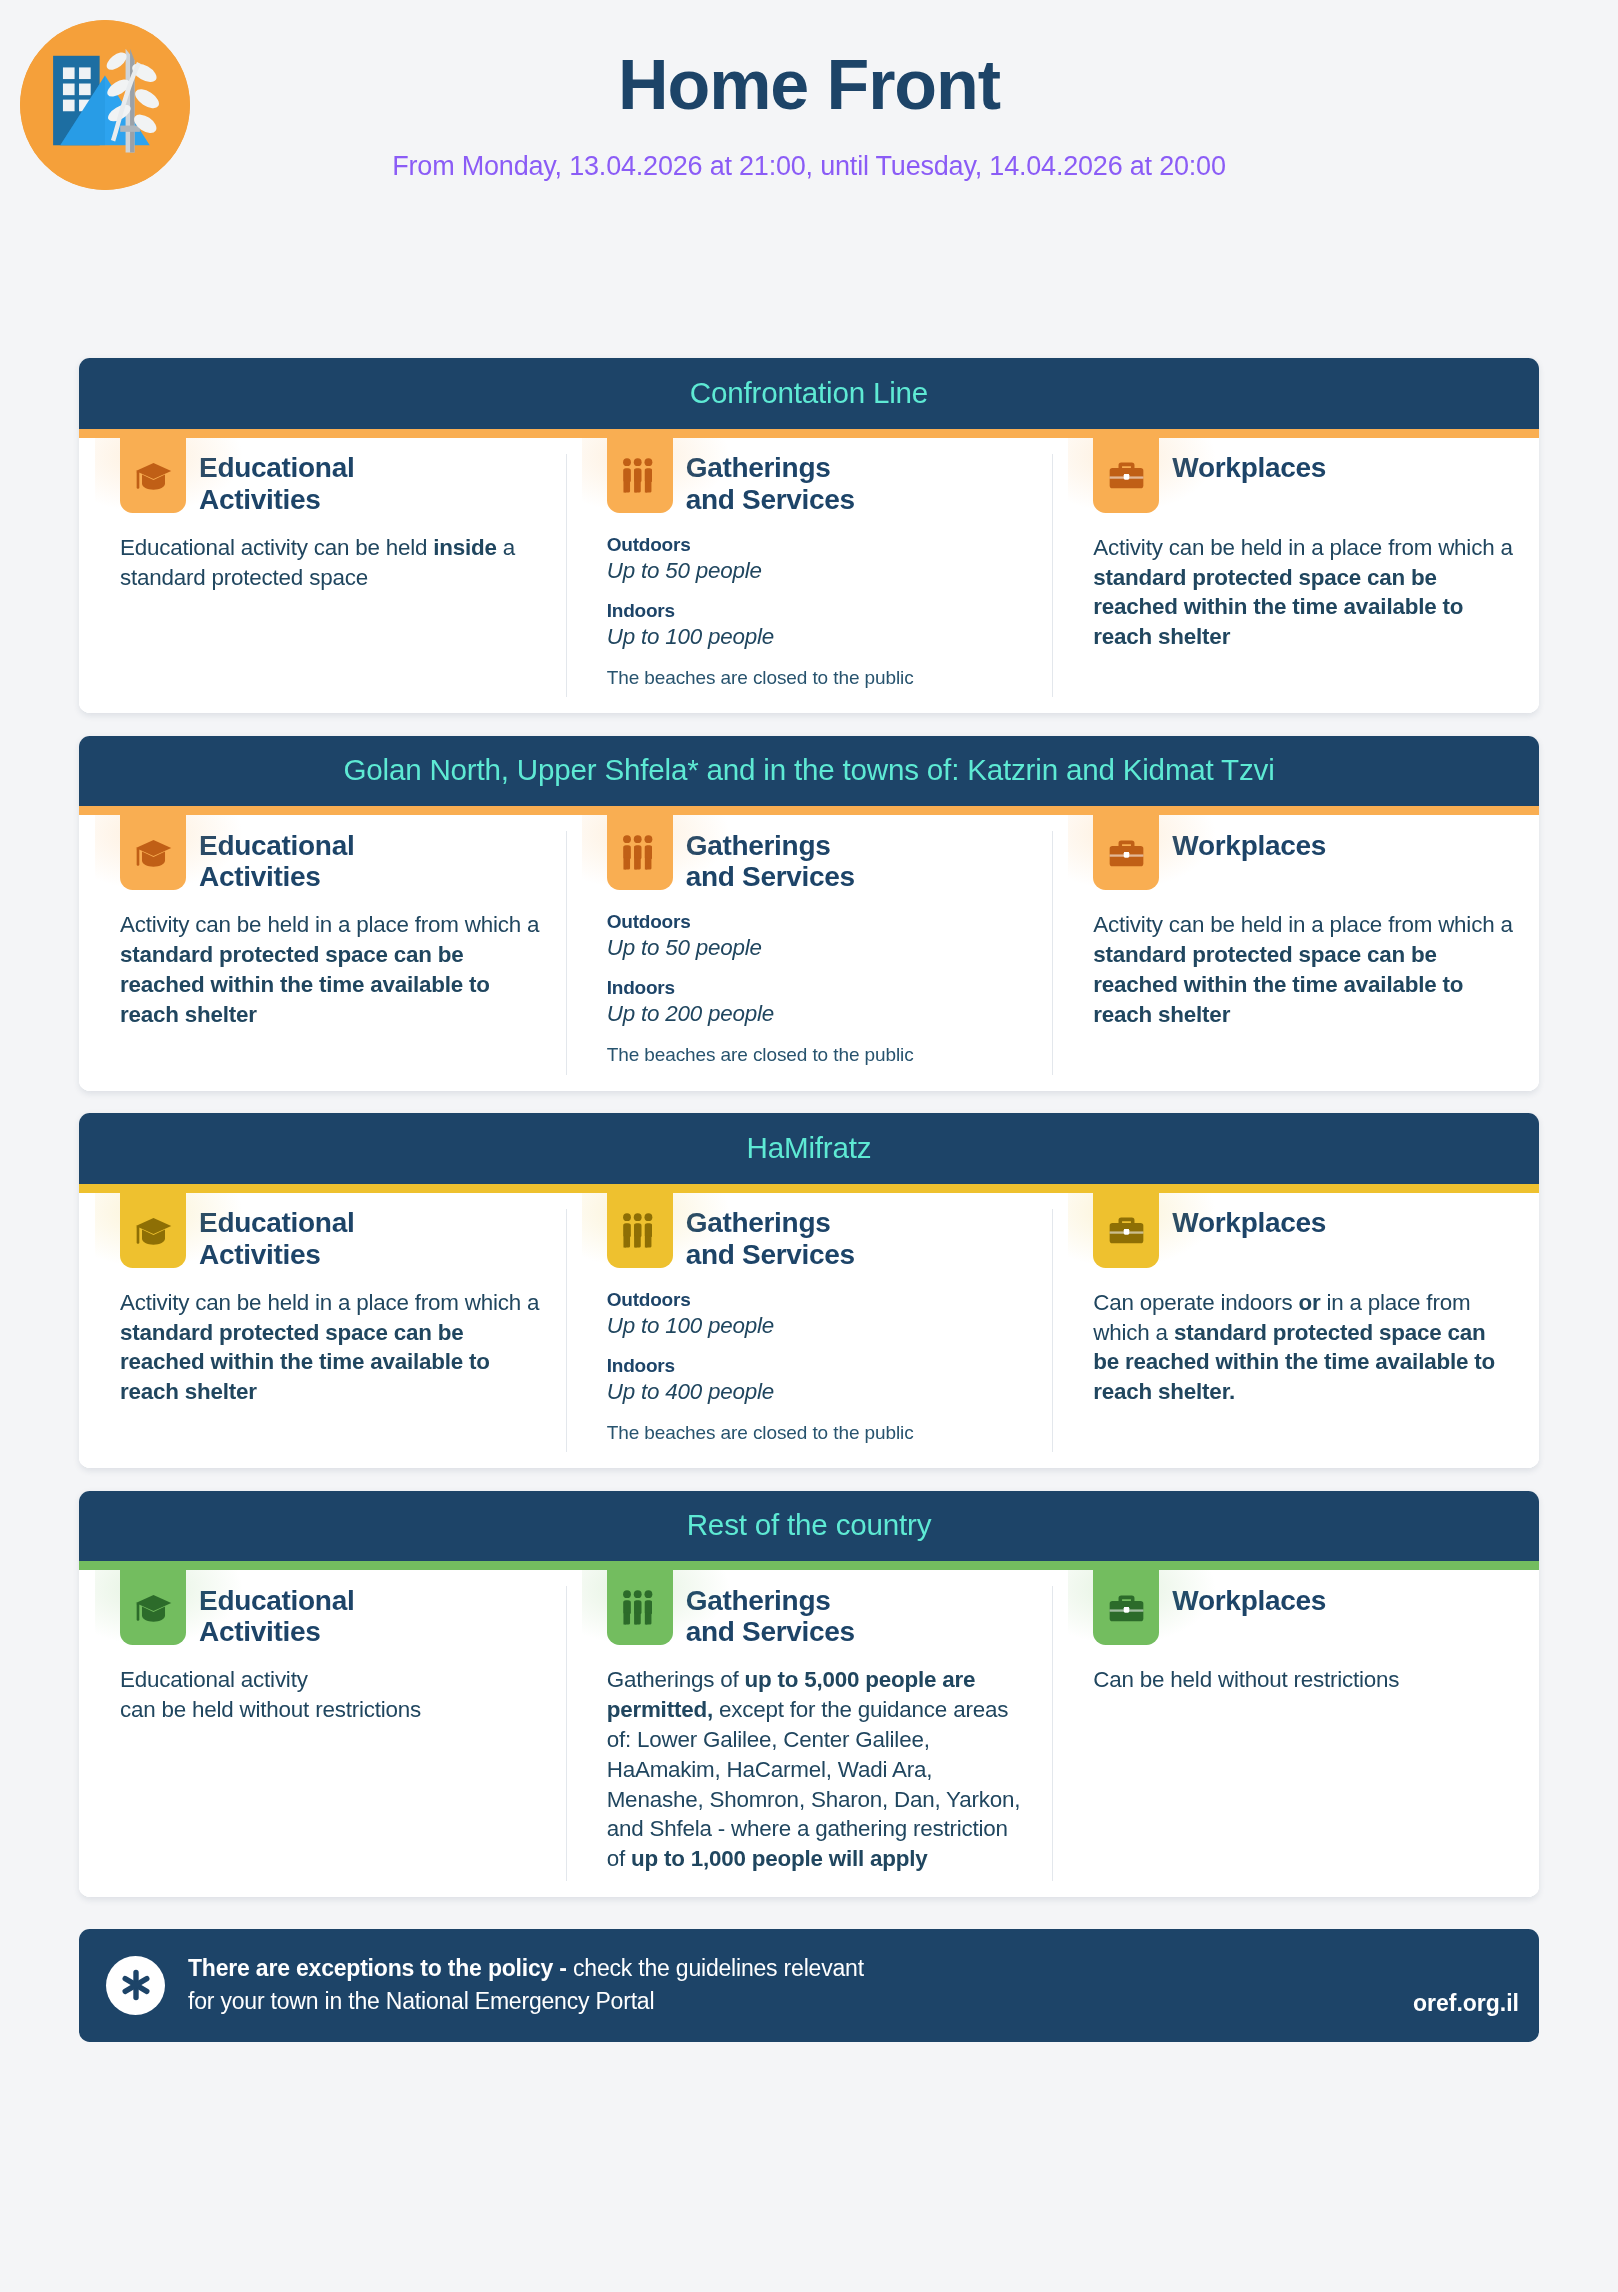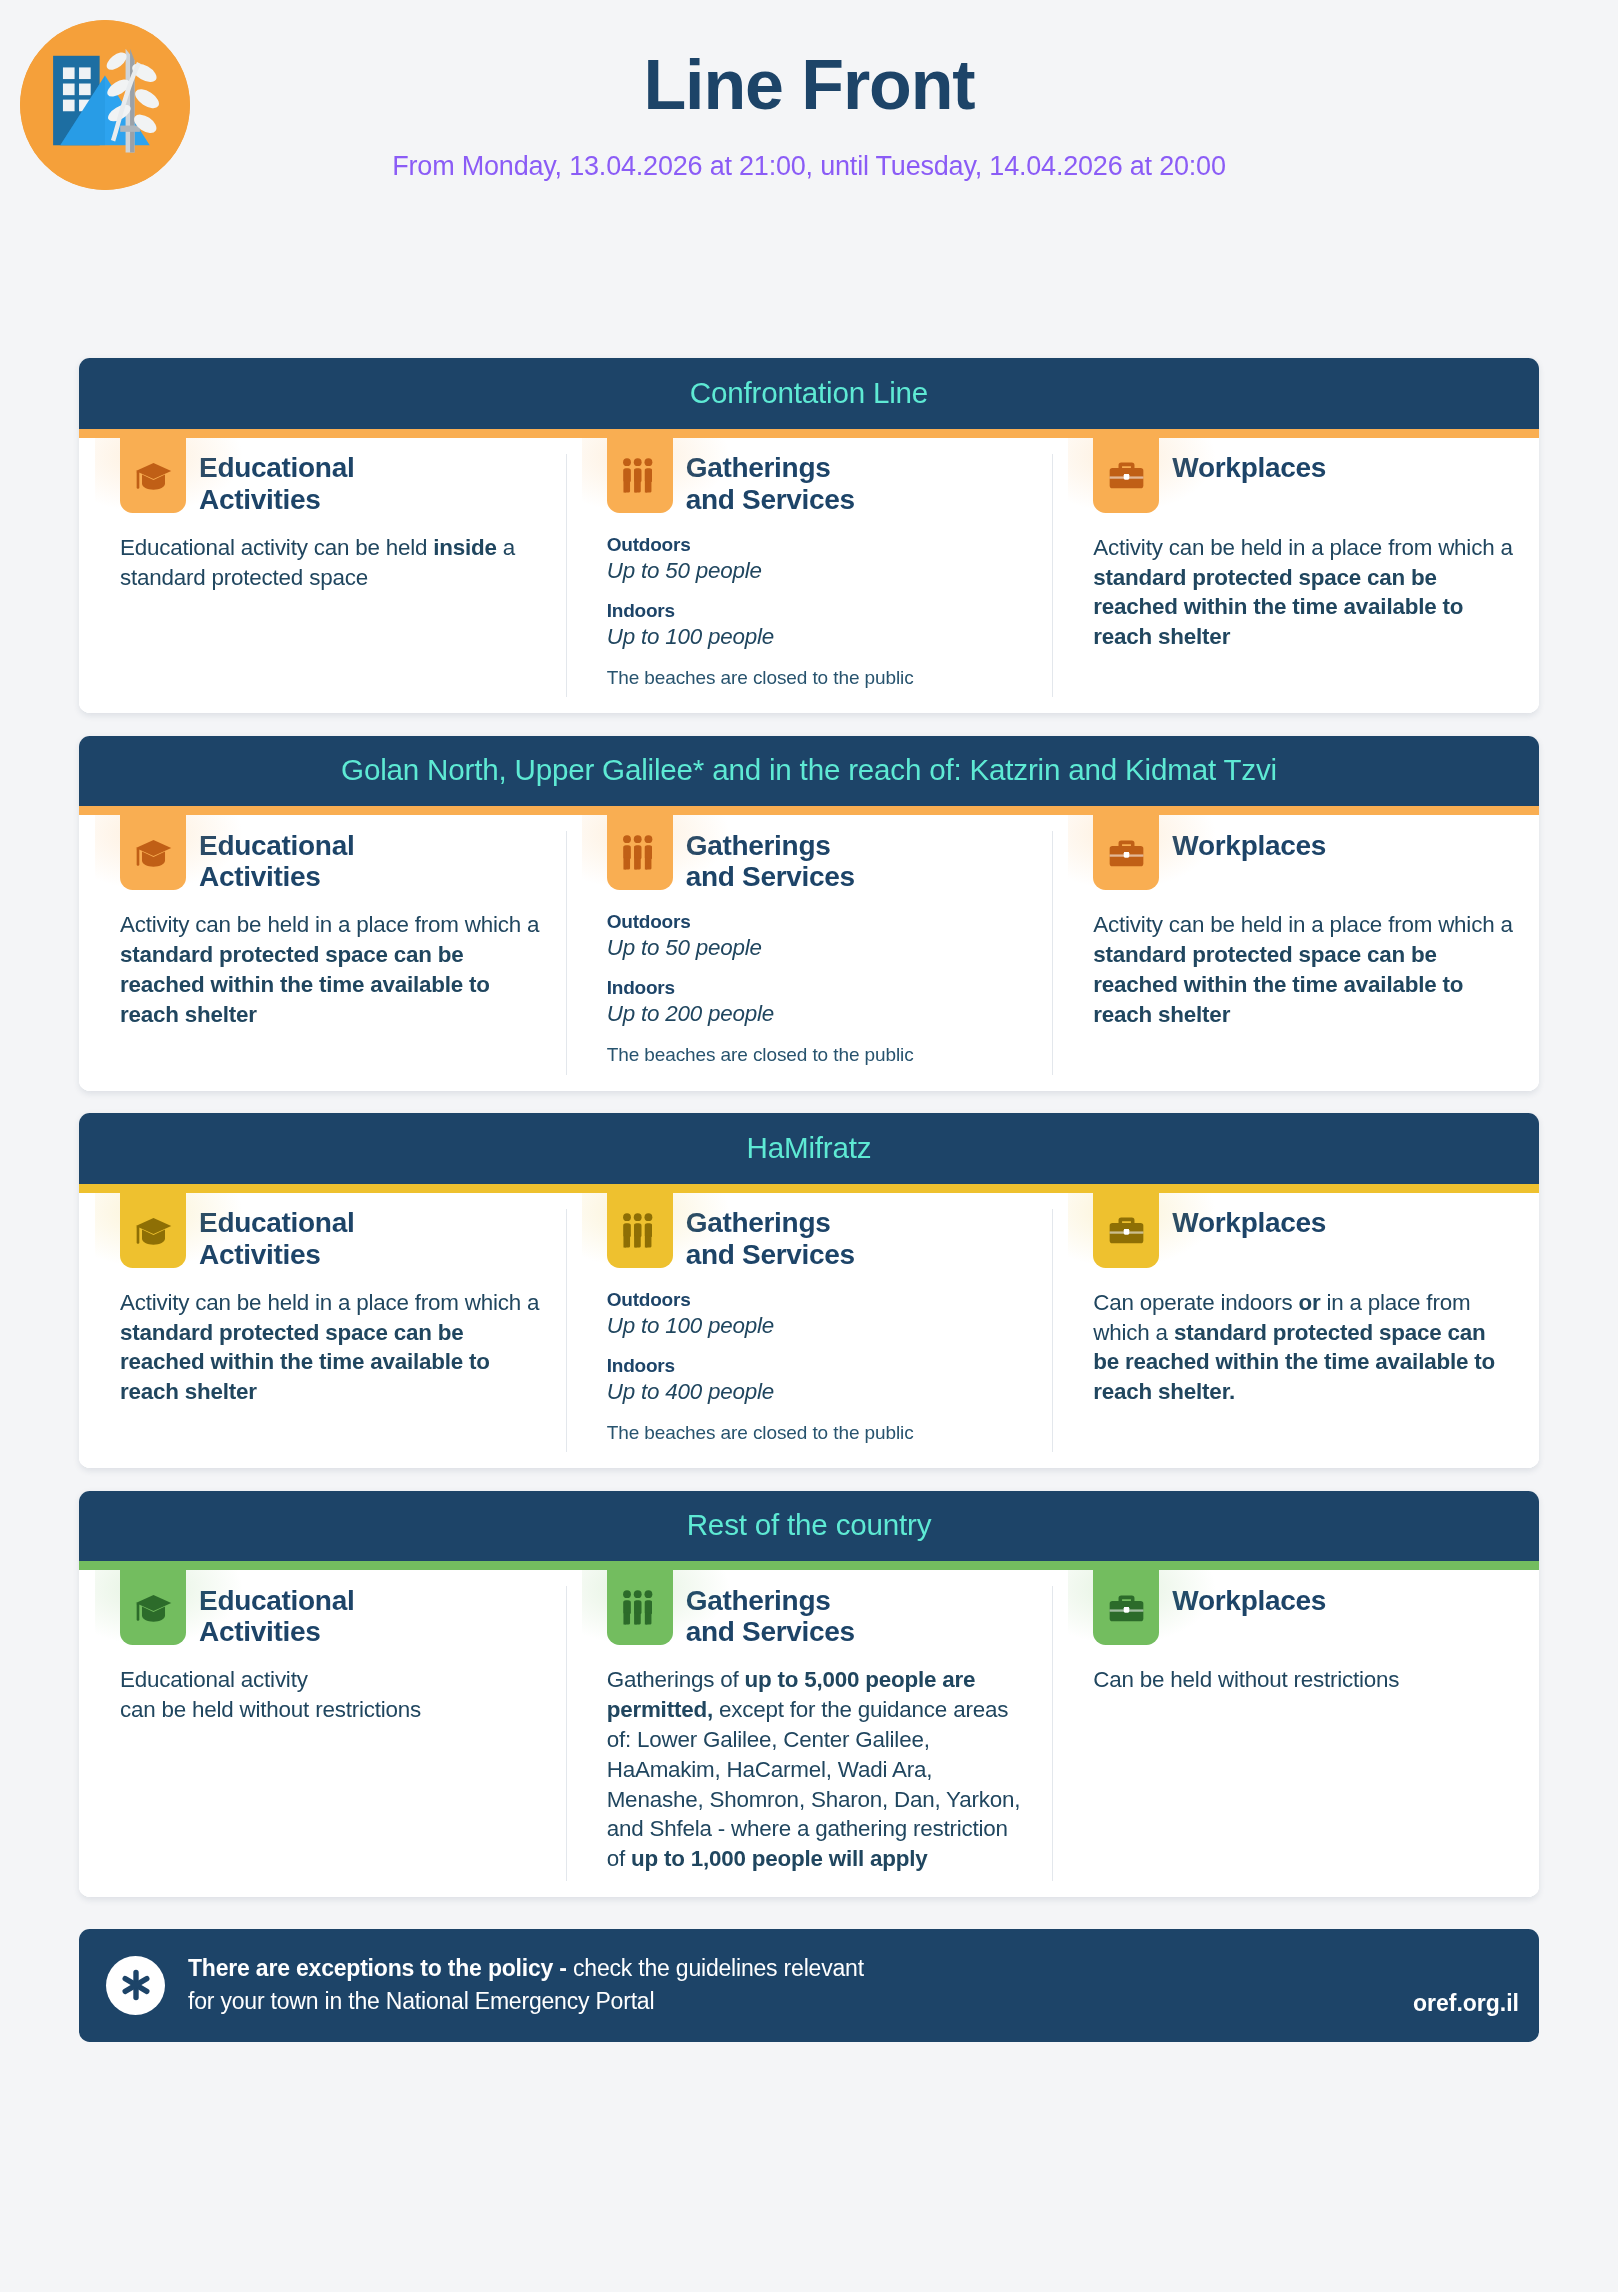--- a/index.html
+++ b/index.html
@@ -212,21 +212,21 @@
           <ellipse cx="110" cy="76" rx="14" ry="7" transform="rotate(-32 110 76)"></ellipse>
           <ellipse cx="142" cy="88" rx="15" ry="8" transform="rotate(33 142 88)"></ellipse>
           <ellipse cx="111" cy="104" rx="14" ry="7" transform="rotate(-30 111 104)"></ellipse>
           <ellipse cx="140" cy="116" rx="14" ry="8" transform="rotate(34 140 116)"></ellipse>
           <path d="M104 135 C112 110 118 78 133 48" stroke="#e9ecee" stroke-width="5" fill="none"></path>
         </g>
       </svg>
     </div>
 
     <h1 class="title">
-      <span>Line Front</span>
+      <span>Home Front</span>
     </h1>
     <div class="subtitle">From Monday, 13.04.2026 at 21:00, until Tuesday, 14.04.2026 at 20:00</div>
   </div>
 
   <div class="sections" id="sections-root">
       <div class="section">
         <div class="section-header">Confrontation Line</div>
         <div class="accent-bar" style="background: rgb(249, 174, 82);"></div>
         <div class="cols">
           <div class="col">
@@ -295,21 +295,21 @@
               </div>
               <div class="col-title"><span>Workplaces</span></div>
               <div class="col-body">
                 <div>Activity can be held in a place from which a <b>standard protected space can be reached within the time available to reach shelter</b></div>
               </div>
             </div>
           </div>
         </div>
       </div>
       <div class="section">
-        <div class="section-header">Golan North, Upper Galilee* and in the reach of: Katzrin and Kidmat Tzvi</div>
+        <div class="section-header">Golan North, Upper Shfela* and in the towns of: Katzrin and Kidmat Tzvi</div>
         <div class="accent-bar" style="background: rgb(249, 174, 82);"></div>
         <div class="cols">
           <div class="col">
             <div class="col-inner">
               <div class="glow" style="background: radial-gradient(134px 81px at 54px 18px, rgba(249, 174, 82, 0.2), rgba(255, 255, 255, 0) 70%);"></div>
               <div class="icon-tab" style="background: rgb(249, 174, 82);">
                 <svg width="39" height="39" viewBox="0 0 44 44">
                   <polygon points="22,8 42,17 22,26 2,17" fill="#c05f16"></polygon>
                   <path d="M9 21 L9 31 C9 35 15 38 22 38 C29 38 35 35 35 31 L35 21 L22 27 Z" fill="#c05f16"></path>
                   <rect x="3" y="17" width="3" height="20" rx="1.4" fill="#c05f16"></rect>

